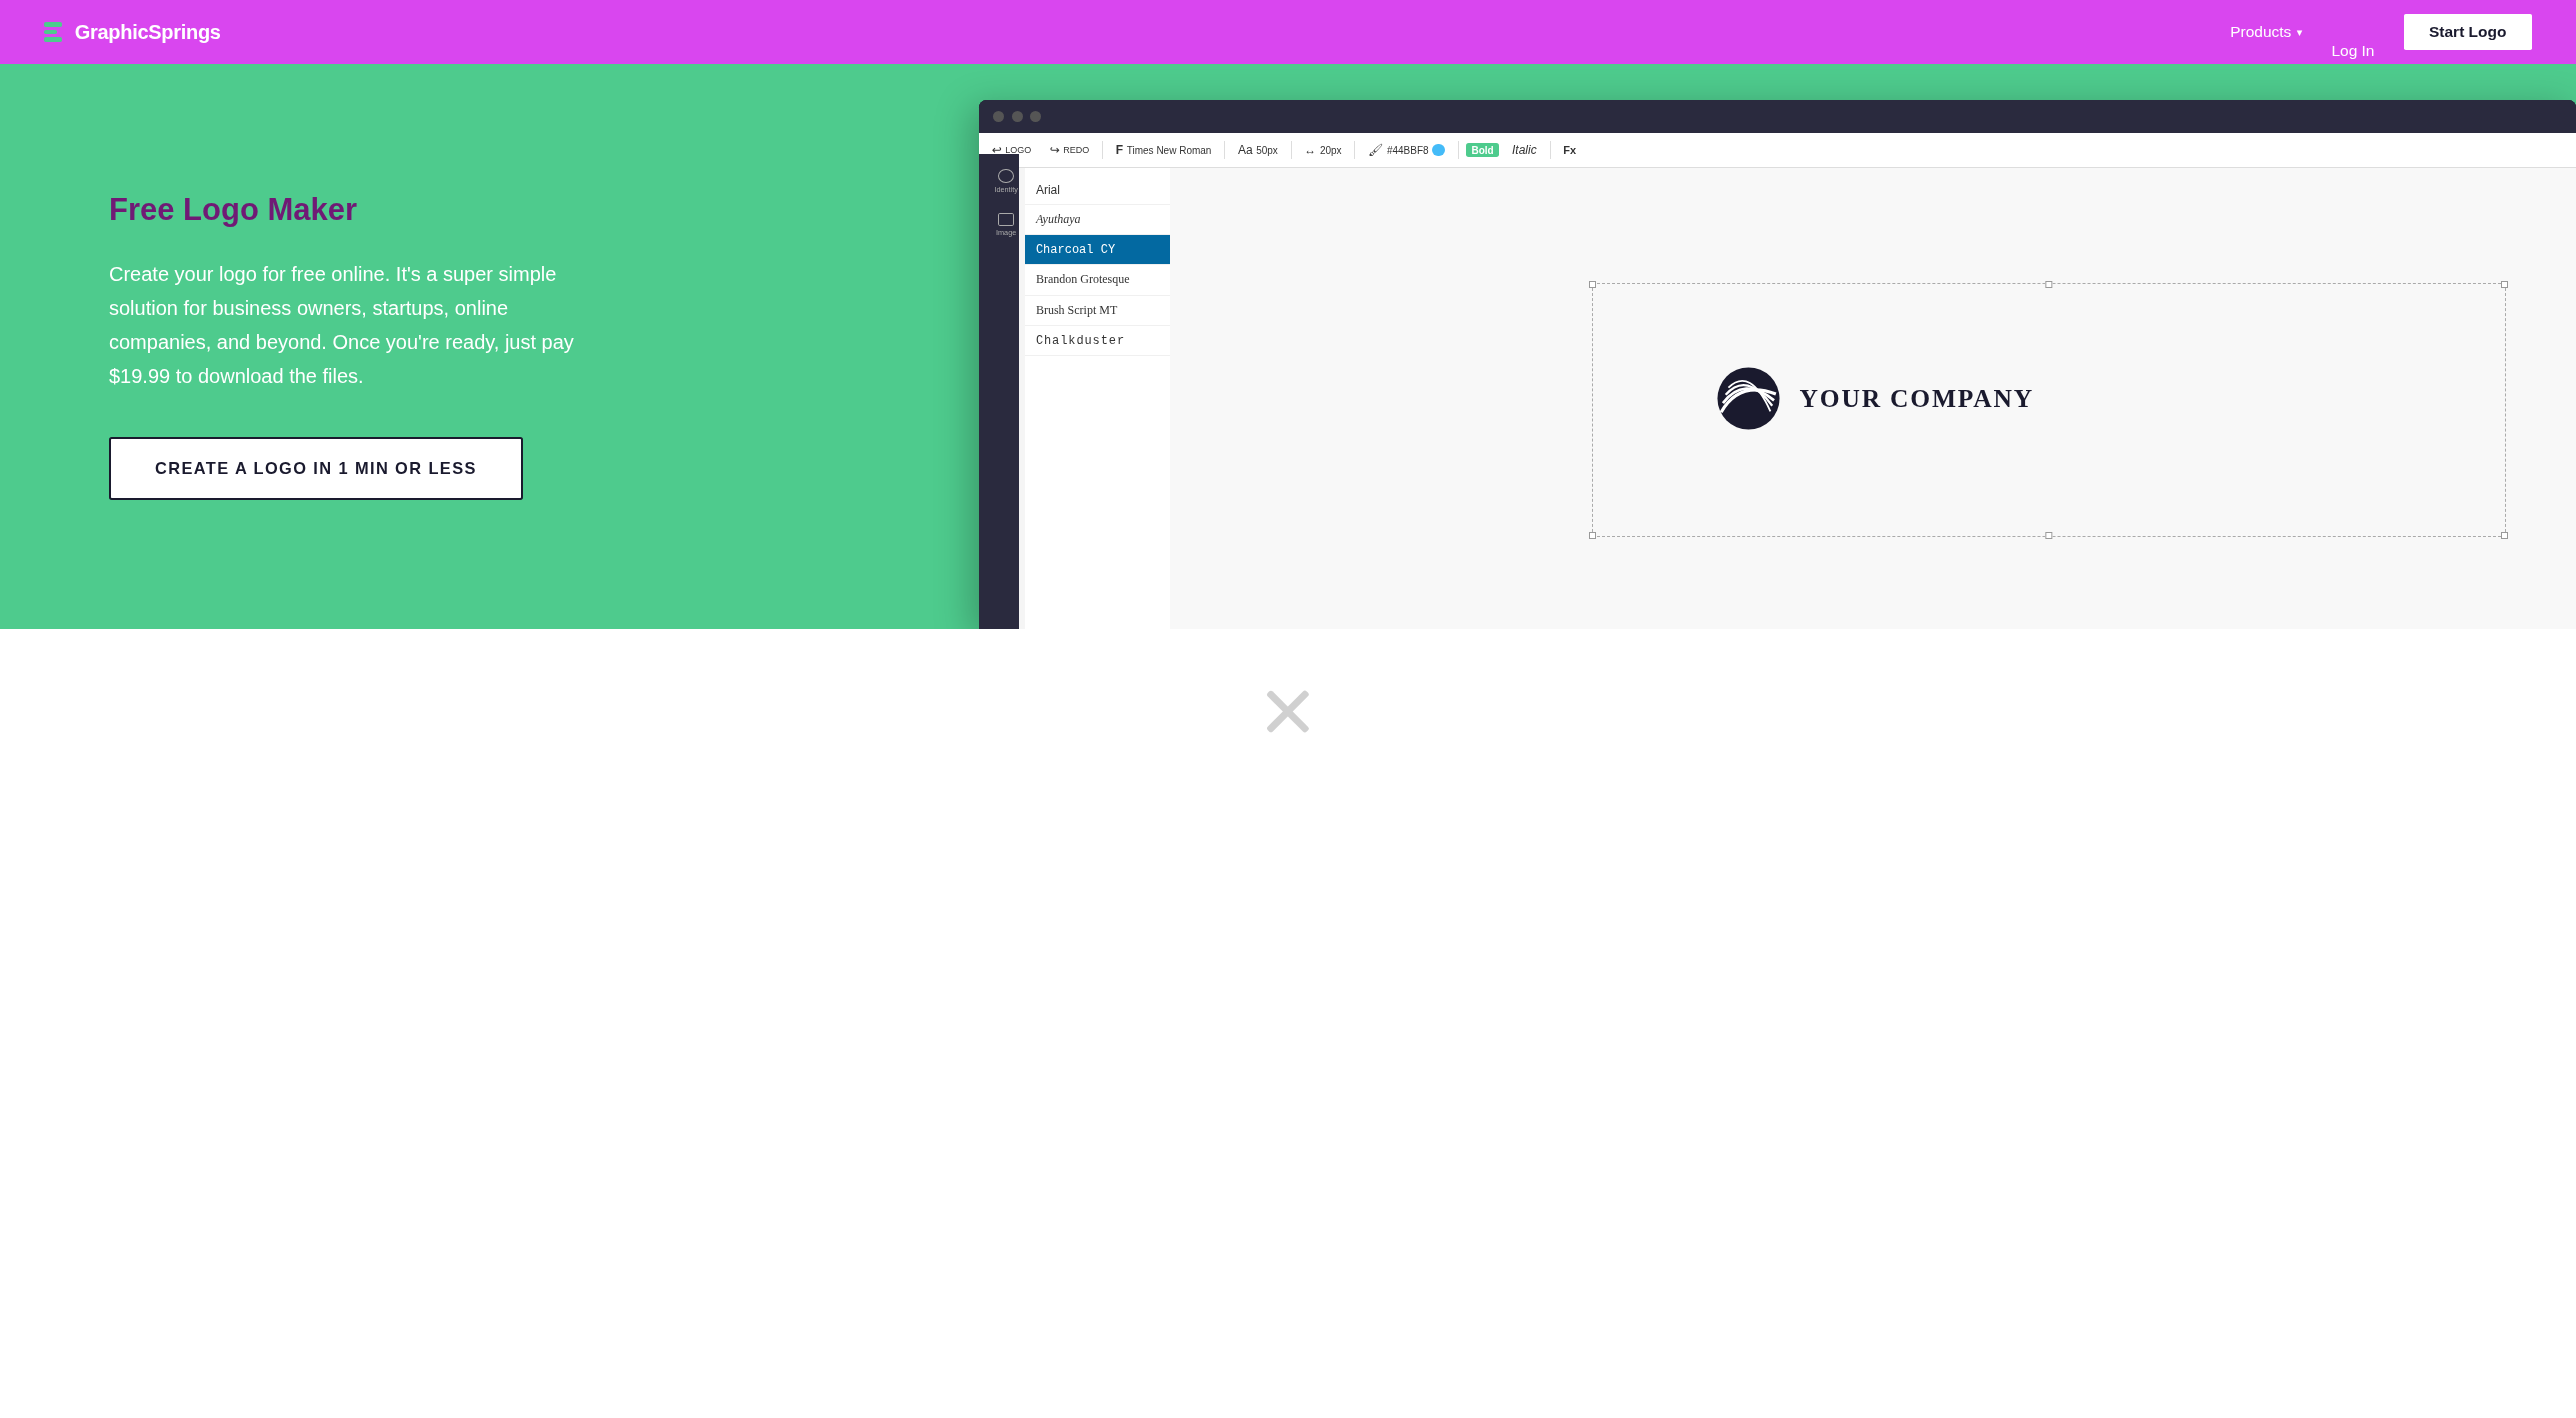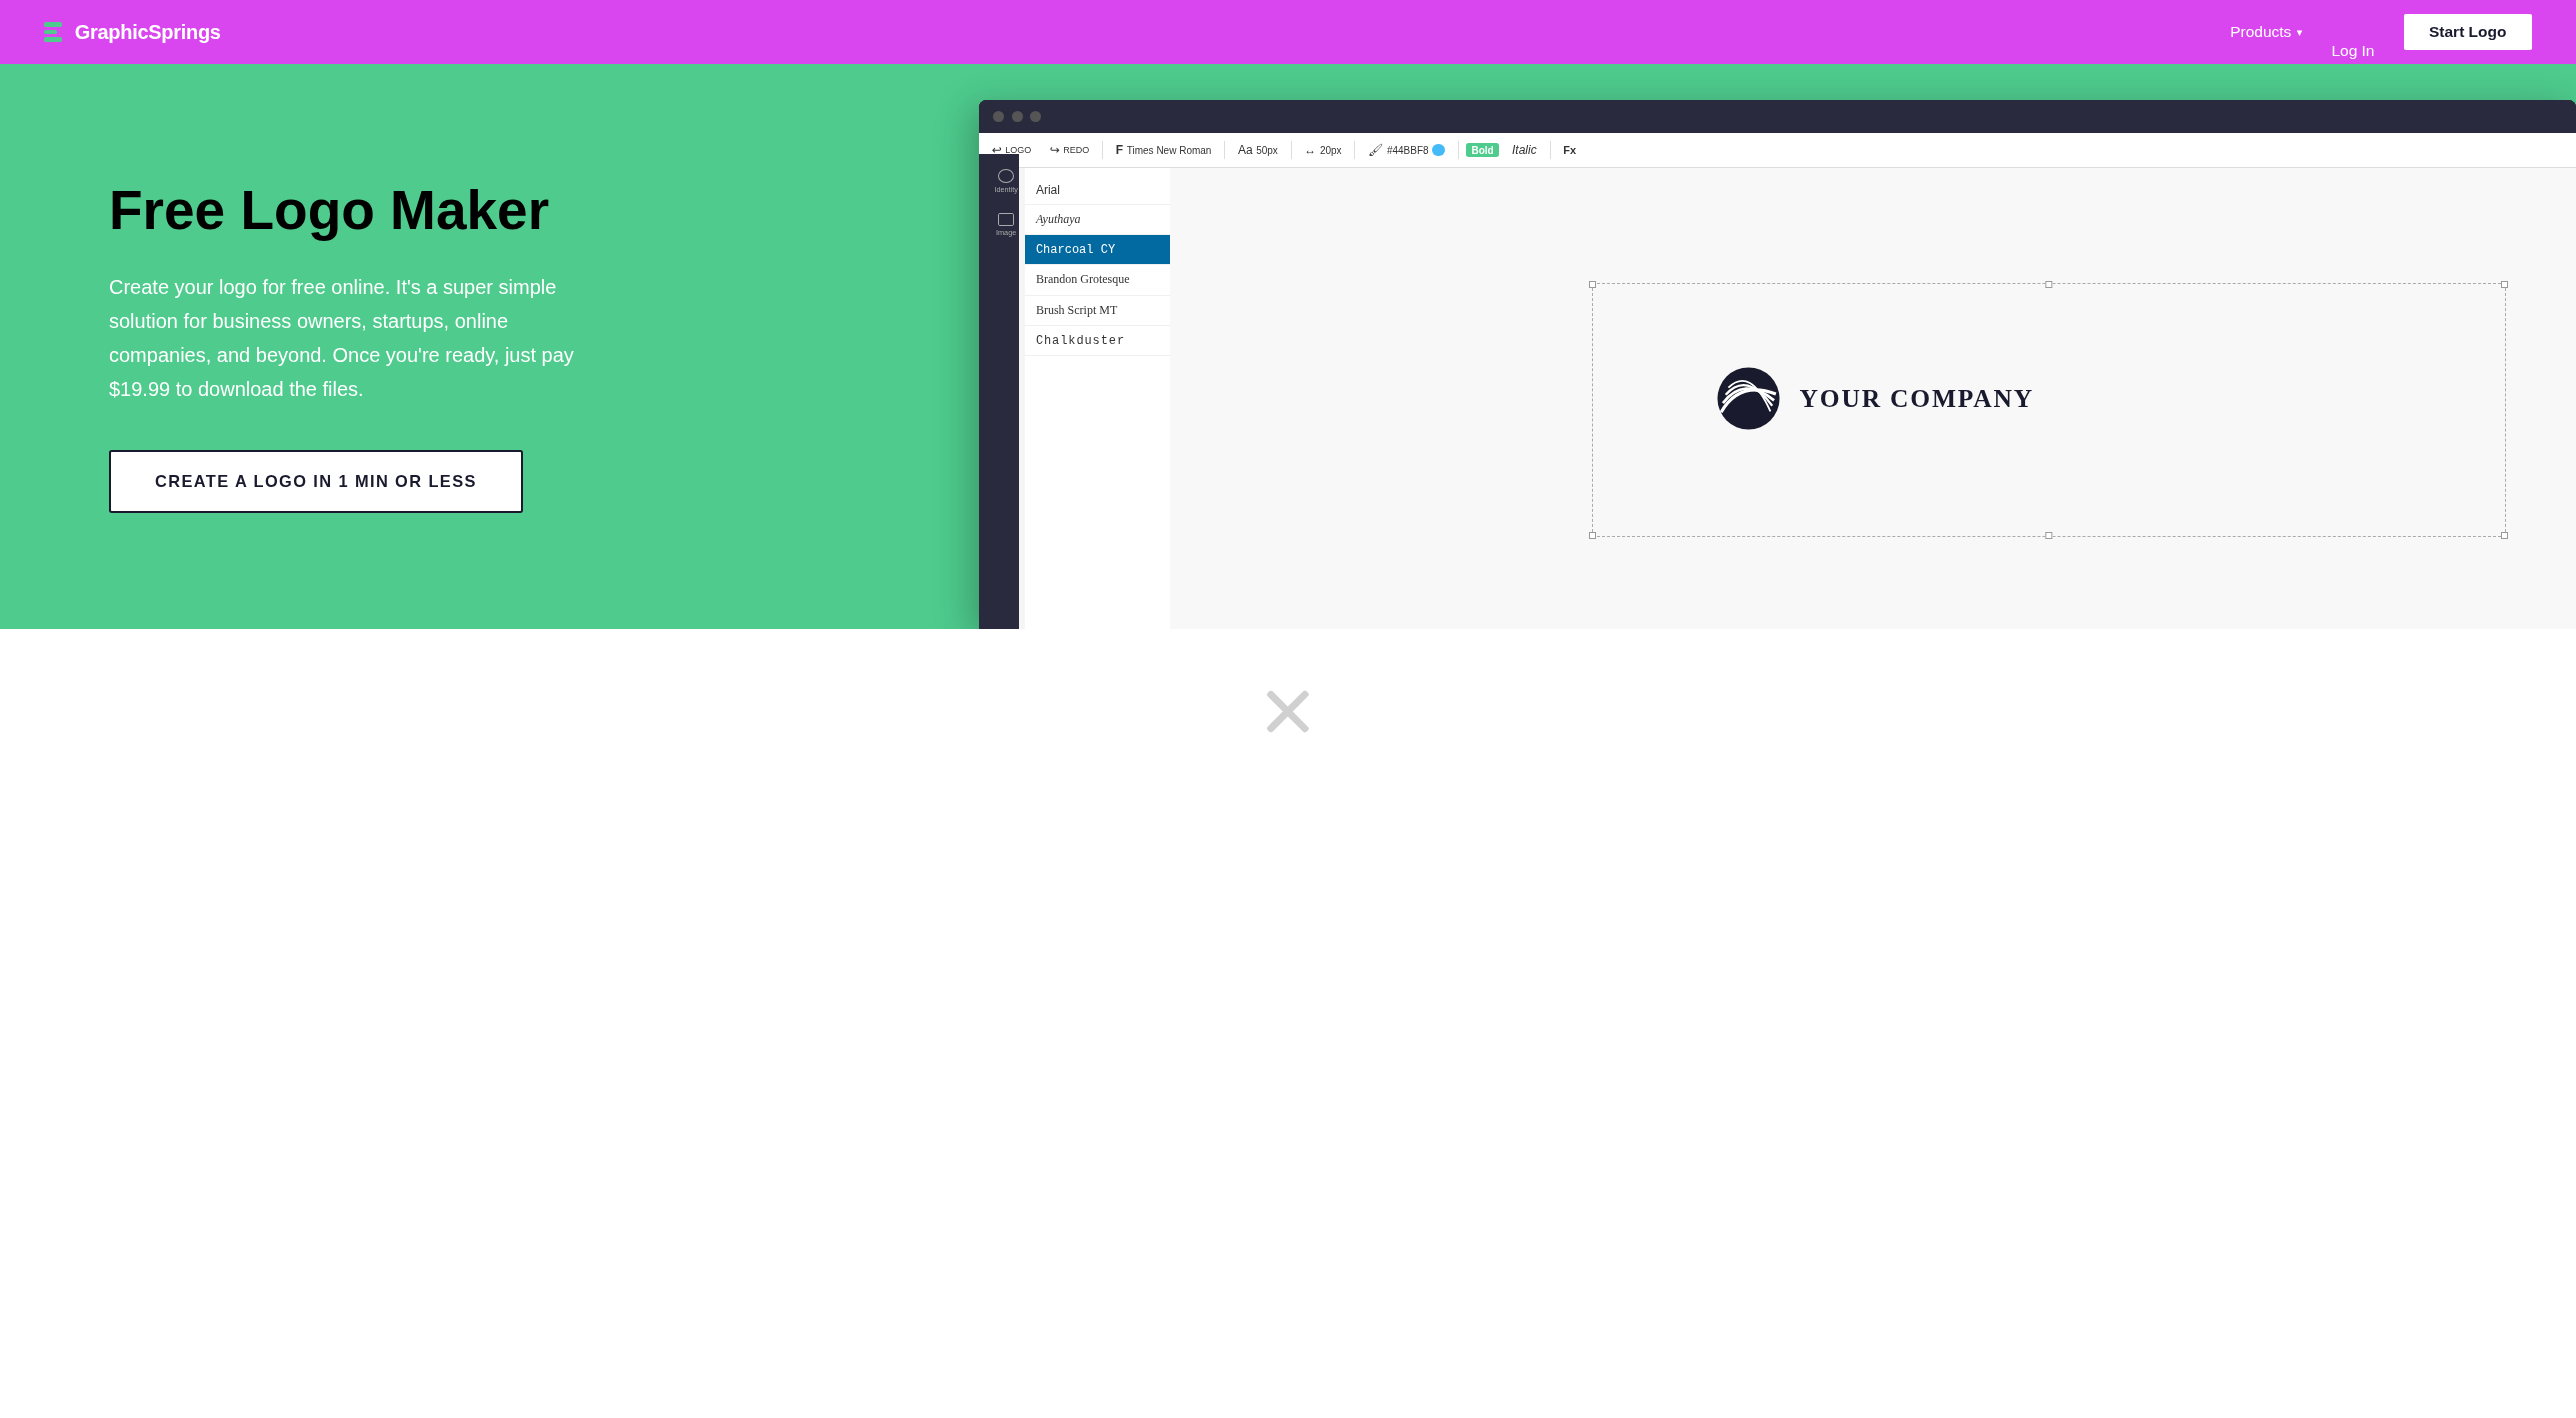--- a/index.html
+++ b/index.html
@@ -104,22 +104,22 @@
       position: relative;
       overflow: hidden;
     }
 
     .hero-content {
       max-width: 474px;
       z-index: 2;
     }
 
     .hero-title {
-      color: #000000;
-      font-size: 55px;
+      color: #701a75;
+      font-size: 31px;
       font-weight: 700;
       line-height: 1.1;
       margin-bottom: 29px;
     }
 
     .hero-description {
       color: #fff;
       font-size: 20px;
       line-height: 1.7;
       margin-bottom: 44px;

